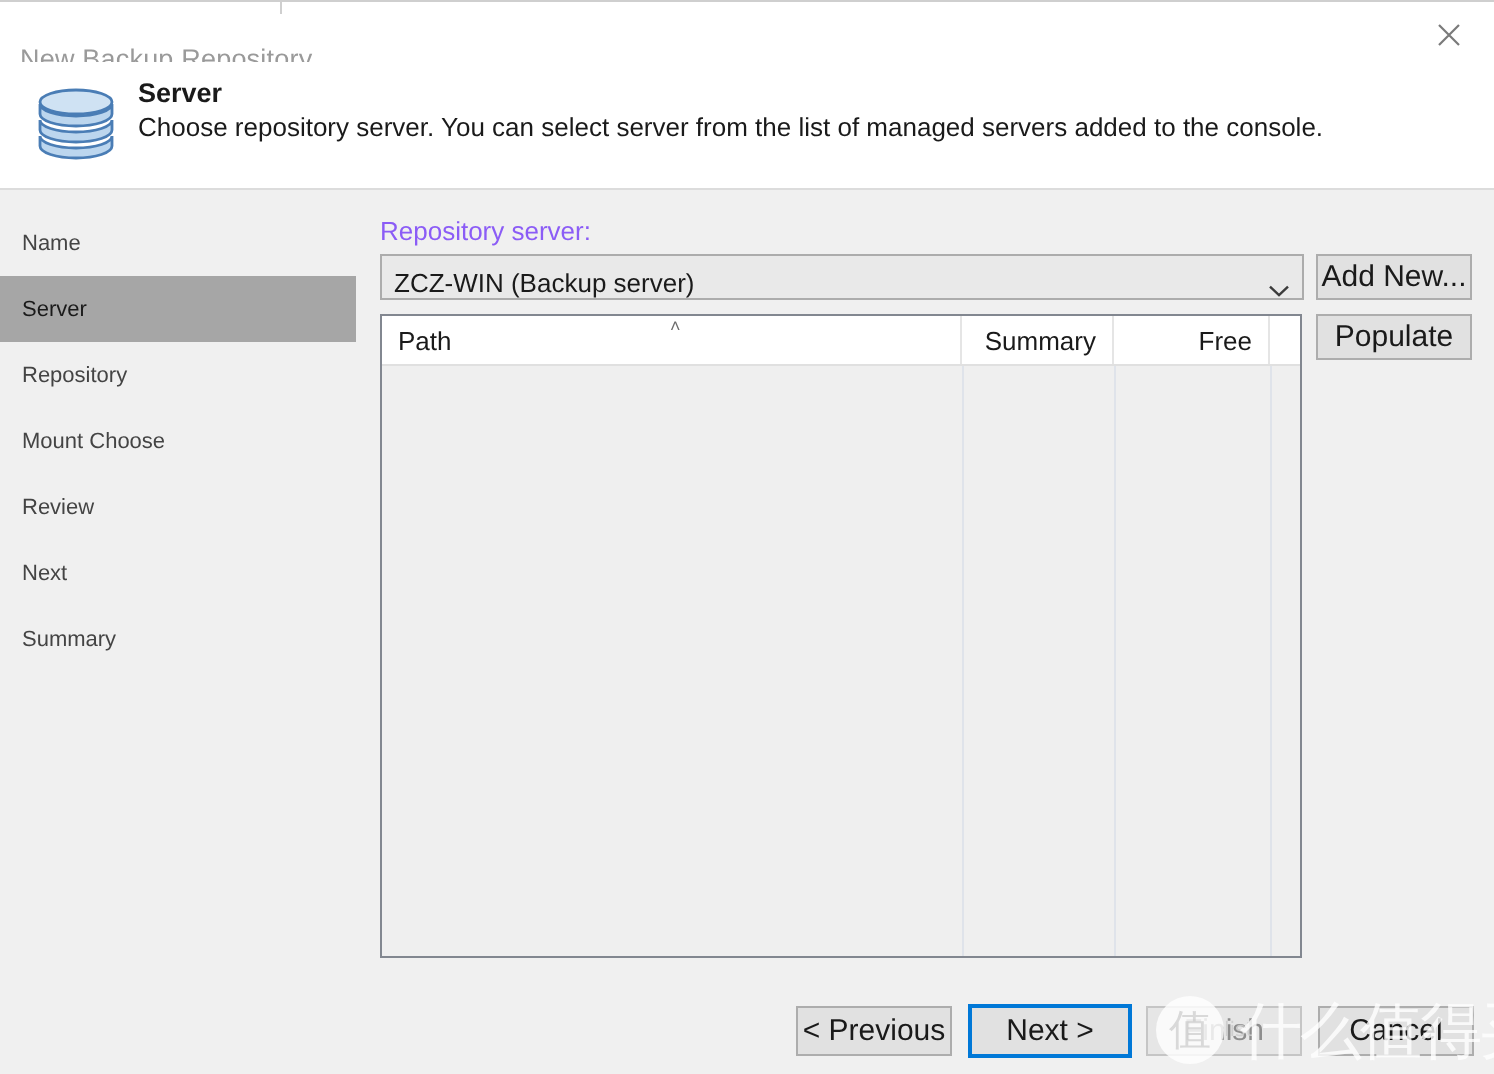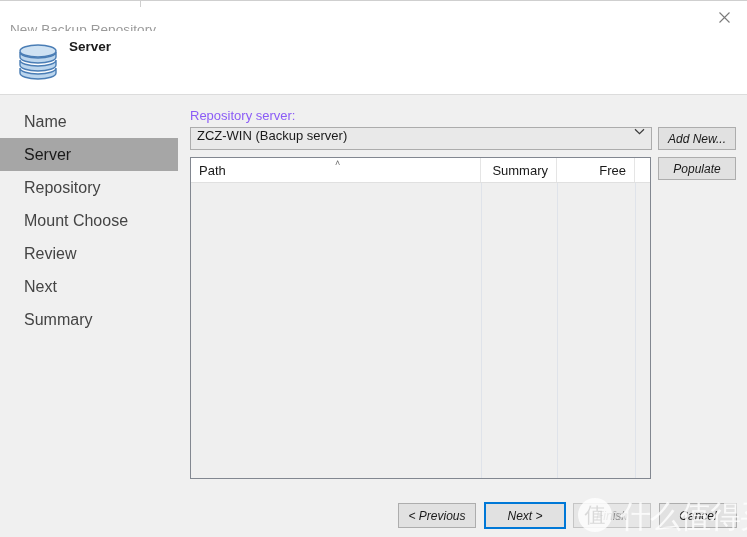--- a/index.html
+++ b/index.html
@@ -90,22 +90,22 @@
     position: absolute;
     left: 0; top: 96px;
     width: 178px; height: 441px;
     background: #f0f0f0;
   }
   .nav-item {
     position: relative;
     height: 33px;
     display: flex;
     align-items: center;
-    padding-left: 24px;
-    font-size: 16px;
+    padding-left: 11px;
+    font-size: 11px;
     color: #444444;
     cursor: default;
     box-sizing: border-box;
     white-space: nowrap;
   }
   .nav-item:first-child { margin-top: 9px; }
   .nav-item.active {
     background: #a6a6a6;
     color: #1a1a1a;
   }
@@ -132,21 +132,21 @@
   }
 
   .combobox {
     position: absolute;
     left: 190px; top: 127px;
     width: 462px; height: 23px;
     background: #e9e9e9;
     border: 1px solid #acacac;
     box-sizing: border-box;
     display: flex;
-    align-items: flex-start;
+    align-items: flex-end;
     cursor: default;
   }
   .combobox-value {
     padding-left: 6px;
     font-size: 13px;
     color: #1a1a1a;
     white-space: nowrap;
     flex: 1;
     overflow: hidden;
   }
@@ -155,29 +155,28 @@
     display: flex;
     align-items: center;
     justify-content: center;
   }
 
   .btn {
     background: #e1e1e1;
     border: 1px solid #adadad;
     box-sizing: border-box;
     font-family: "Liberation Sans", sans-serif;
-    font-size: 12px;
+    font-size: 15px;
     color: #1a1a1a;
     display: flex;
     align-items: center;
     justify-content: center;
     cursor: default;
     white-space: nowrap;
     padding: 0;
-    font-style: italic;
   }
   .btn-addnew {
     position: absolute;
     left: 658px; top: 127px;
     width: 78px; height: 23px;
   }
   .btn-populate {
     position: absolute;
     left: 658px; top: 157px;
     width: 78px; height: 23px;
@@ -327,20 +326,21 @@
       <svg width="48" height="50" viewBox="0 0 48 50">
         <g stroke="#4a7db5" stroke-width="1.4" fill="#bcd6ee">
           <path d="M6 36 a18 6 0 0 0 36 0 v-5 a18 6 0 0 1 -36 0 z"></path>
           <path d="M6 28 a18 6 0 0 0 36 0 v-5 a18 6 0 0 1 -36 0 z"></path>
           <path d="M6 20 a18 6 0 0 0 36 0 v-5 a18 6 0 0 1 -36 0 z"></path>
           <ellipse cx="24" cy="14" rx="18" ry="6" fill="#cfe2f3"></ellipse>
         </g>
       </svg>
     </div>
     <div class="header-title">Server</div>
+    <div class="header-desc">Choose repository server. You can select server from the list of managed servers added to the console.</div>
   </div>
 
   <div class="sidebar">
     <div class="nav-item">
       <span>Name</span>
     </div>
     <div class="nav-item active">
       <span>Server</span>
     </div>
     <div class="nav-item">

